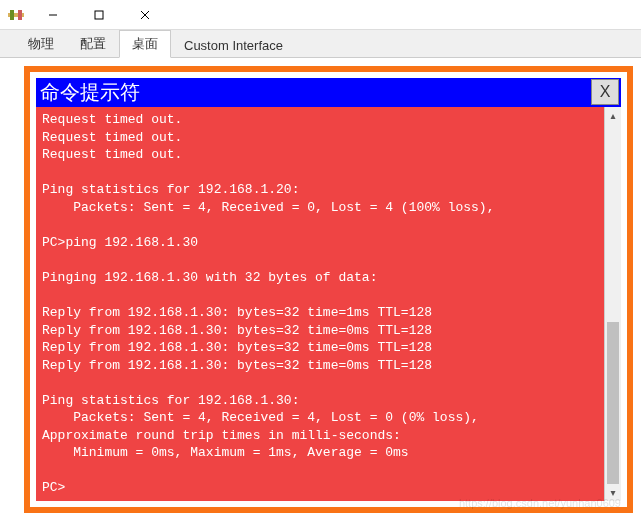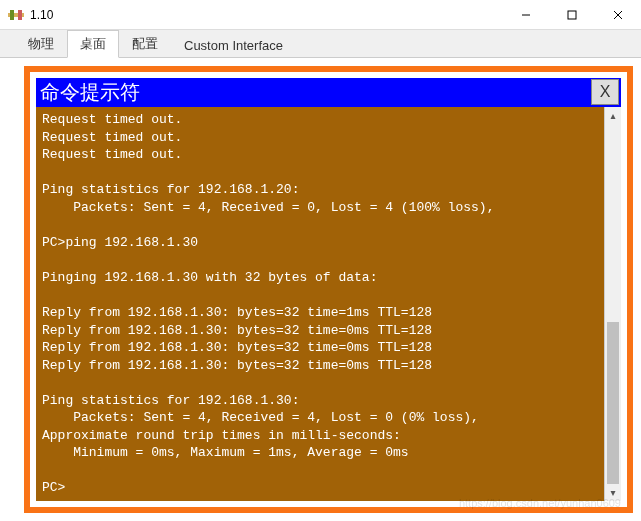--- a/index.html
+++ b/index.html
@@ -18,41 +18,40 @@
 
   .workspace { position: relative; padding: 8px; height: calc(521px - 30px - 28px); }
   .frame { border: 6px solid #f97316; height: 100%; position: relative; padding: 6px; margin-left: 16px; }
 
   .termwin { border: none; height: 100%; display: flex; flex-direction: column; }
   .term-title { background: #0000ff; color: #fff; display: flex; align-items: center; height: 30px; padding-left: 4px; }
   .term-title-text { font-size: 20px; font-family: "SimSun","NSimSun","Songti SC",serif; flex: 1; }
   .closebtn { width: 28px; height: 26px; background: #ddd; border: 1px solid #888; color: #333; display: flex; align-items: center; justify-content: center; font: 16px/1 "Arial",sans-serif; margin-right: 2px; }
 
   .termbody-wrap { position: relative; flex: 1; display: flex; }
-  .termbody { background: #a16207; color: #fff; font: 13px/1.35 "Courier New", monospace; white-space: pre; overflow: hidden; padding: 4px 6px; flex: 1; }
+  .termbody { background: #ef4444; color: #fff; font: 13px/1.35 "Courier New", monospace; white-space: pre; overflow: hidden; padding: 4px 6px; flex: 1; }
 
   .scrollbar { width: 17px; background: #f0f0f0; border-left: 1px solid #ccc; display: flex; flex-direction: column; }
   .sb-btn { height: 17px; display: flex; align-items: center; justify-content: center; color: #555; font-size: 10px; background: #f0f0f0; }
   .sb-track { flex: 1; position: relative; }
   .sb-thumb { position: absolute; left: 2px; right: 2px; background: #c0c0c0; border-radius: 0; }
 
   .watermark { position: absolute; bottom: 12px; right: 20px; font-size: 11px; color: rgba(0,0,0,0.12); font-family: Arial, sans-serif; }
 </style>
 </head>
 <body>
 
 <div class="titlebar">
   <span class="icon">
     <svg viewBox="0 0 16 16" width="16" height="16">
         <rect x="0" y="6" width="16" height="4" fill="#d9b25b"></rect>
         <rect x="2" y="3" width="4" height="10" fill="#6b8e23"></rect>
         <rect x="10" y="3" width="4" height="10" fill="#cd5c5c"></rect>
       </svg>
   </span>
-  <span class="title">1.10</span>
   <div class="winbtns">
     <div class="winbtn">
       <svg width="10" height="10" viewBox="0 0 10 10">
           <line x1="1" y1="5" x2="9" y2="5" stroke="#000" stroke-width="1"></line>
         </svg>
     </div>
     <div class="winbtn">
       <svg width="10" height="10" viewBox="0 0 10 10">
           <rect x="1" y="1" width="8" height="8" fill="none" stroke="#000" stroke-width="1"></rect>
         </svg>
@@ -61,22 +60,22 @@
       <svg width="10" height="10" viewBox="0 0 10 10">
           <line x1="1" y1="1" x2="9" y2="9" stroke="#000" stroke-width="1"></line>
           <line x1="9" y1="1" x2="1" y2="9" stroke="#000" stroke-width="1"></line>
         </svg>
     </div>
   </div>
 </div>
 
 <div class="tabsbar">
   <div class="tab">物理</div>
+  <div class="tab">配置</div>
   <div class="tab active">桌面</div>
-  <div class="tab">配置</div>
   <div class="tab">Custom Interface</div>
 </div>
 
 <div class="workspace">
   <div class="frame">
     <div class="termwin">
       <div class="term-title">
         <span class="term-title-text">命令提示符</span>
         <div class="closebtn">X</div>
       </div>

